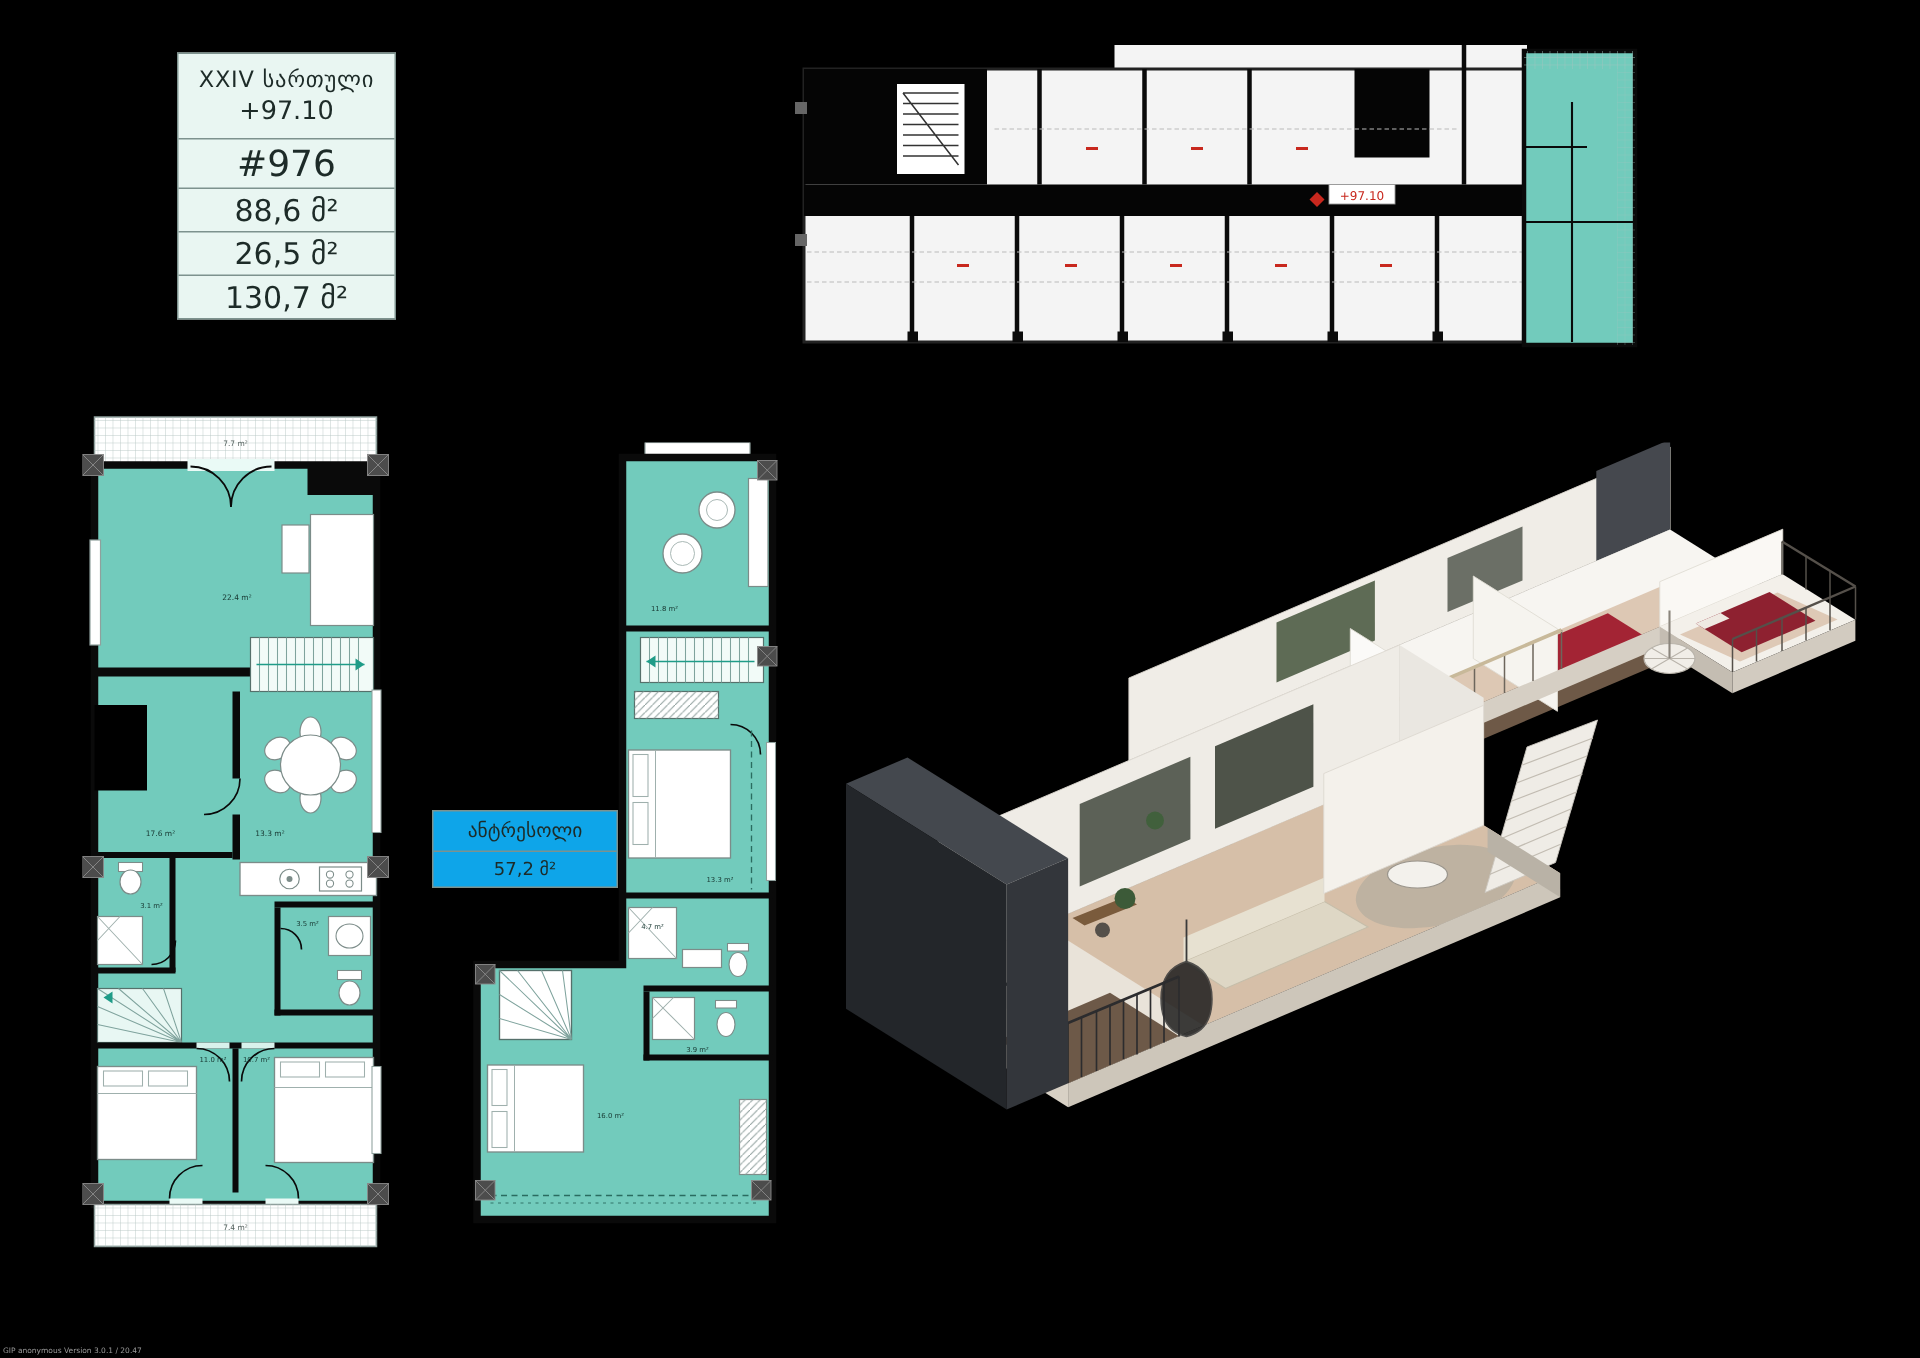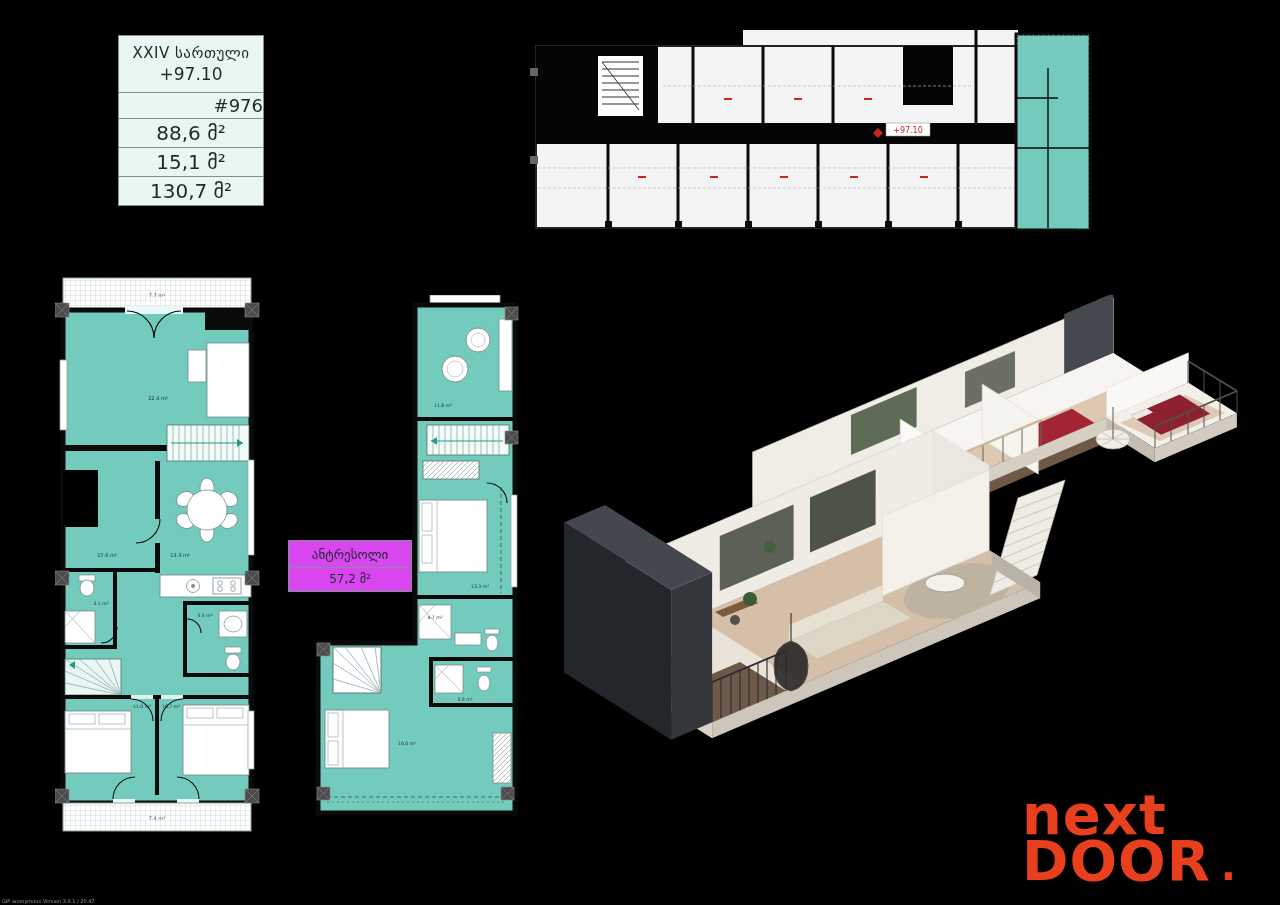--- a/index.html
+++ b/index.html
@@ -5,23 +5,23 @@
   html,body{margin:0;padding:0;background:#000;}
   #stage{position:relative;width:1280px;height:905px;background:#000;overflow:hidden;
          font-family:"DejaVu Sans",sans-serif;}
   
   .info-table{position:absolute;left:118px;top:35px;width:144px;background:#e9f6f2;
               border:1px solid #7d928e;color:#1d2b28;text-align:center;}
   .info-table .row{border-top:1px solid #7d928e;padding:2px 0;}
   .info-table .row:first-child{border-top:none;}
   .r-floor{font-size:15px;letter-spacing:.5px;padding-top:6px;}
   .r-elev{font-size:17px;padding:2px 0 6px;}
-  .r-unit{font-size:18px;padding:4px 0;text-align:right;}
+  .r-unit{font-size:24px;padding:4px 0;}
   .r-area{font-size:20px;padding:3px 0;}
-  .mezz-table{position:absolute;left:288px;top:540px;width:122px;background:#d946ef;
+  .mezz-table{position:absolute;left:288px;top:540px;width:122px;background:#0ea5e9;
               border:1px solid #7d928e;color:#1d2b28;text-align:center;}
   .mezz-table .t{font-size:13px;padding:6px 0 5px;border-bottom:1px solid #7d928e;}
   .mezz-table .a{font-size:12px;padding:4px 0 5px;}
   
   .plan{position:absolute;}
   #overview-plan{left:528px;top:28px;}
   #main-plan{left:55px;top:275px;}
   #mezz-plan{left:315px;top:295px;}
   #render3d{left:545px;top:295px;}
   
@@ -39,21 +39,21 @@
 
 <div id="stage">
 
   <div class="info-table">
     <div class="row">
       <div class="r-floor">XXIV სართული</div>
       <div class="r-elev">+97.10</div>
     </div>
     <div class="row r-unit">#976</div>
     <div class="row r-area">88,6 მ²</div>
-    <div class="row r-area">15,1 მ²</div>
+    <div class="row r-area">26,5 მ²</div>
     <div class="row r-area">130,7 მ²</div>
   </div>
 
   <div class="mezz-table">
     <div class="t">ანტრესოლი</div>
     <div class="a">57,2 მ²</div>
   </div>
 
   <svg id="overview-plan" class="plan" width="570" height="212" viewBox="0 0 570 212">
     <defs>
@@ -472,20 +472,16 @@
       </g>
     </g>
 
     <g>
       <polygon points="19,227.5 60,210 167.1,277.2 126.1,294.7" fill="#44484e"></polygon>
       <polygon points="19,377.5 126.1,444.7 126.1,294.7 19,227.5" fill="#23262a"></polygon>
       <polygon points="126.1,444.7 167.1,427.2 167.1,277.2 126.1,294.7" fill="#33363b"></polygon>
     </g>
   </svg>
 
-  <div class="logo">
-    <div class="l1">next</div>
-    <div><span class="l2">DOOR</span><span class="dot">.</span></div>
-  </div>
 
   <div class="watermark">GIP anonymous Version 3.0.1 / 20.47</div>
 
 </div>
 
 </body></html>

